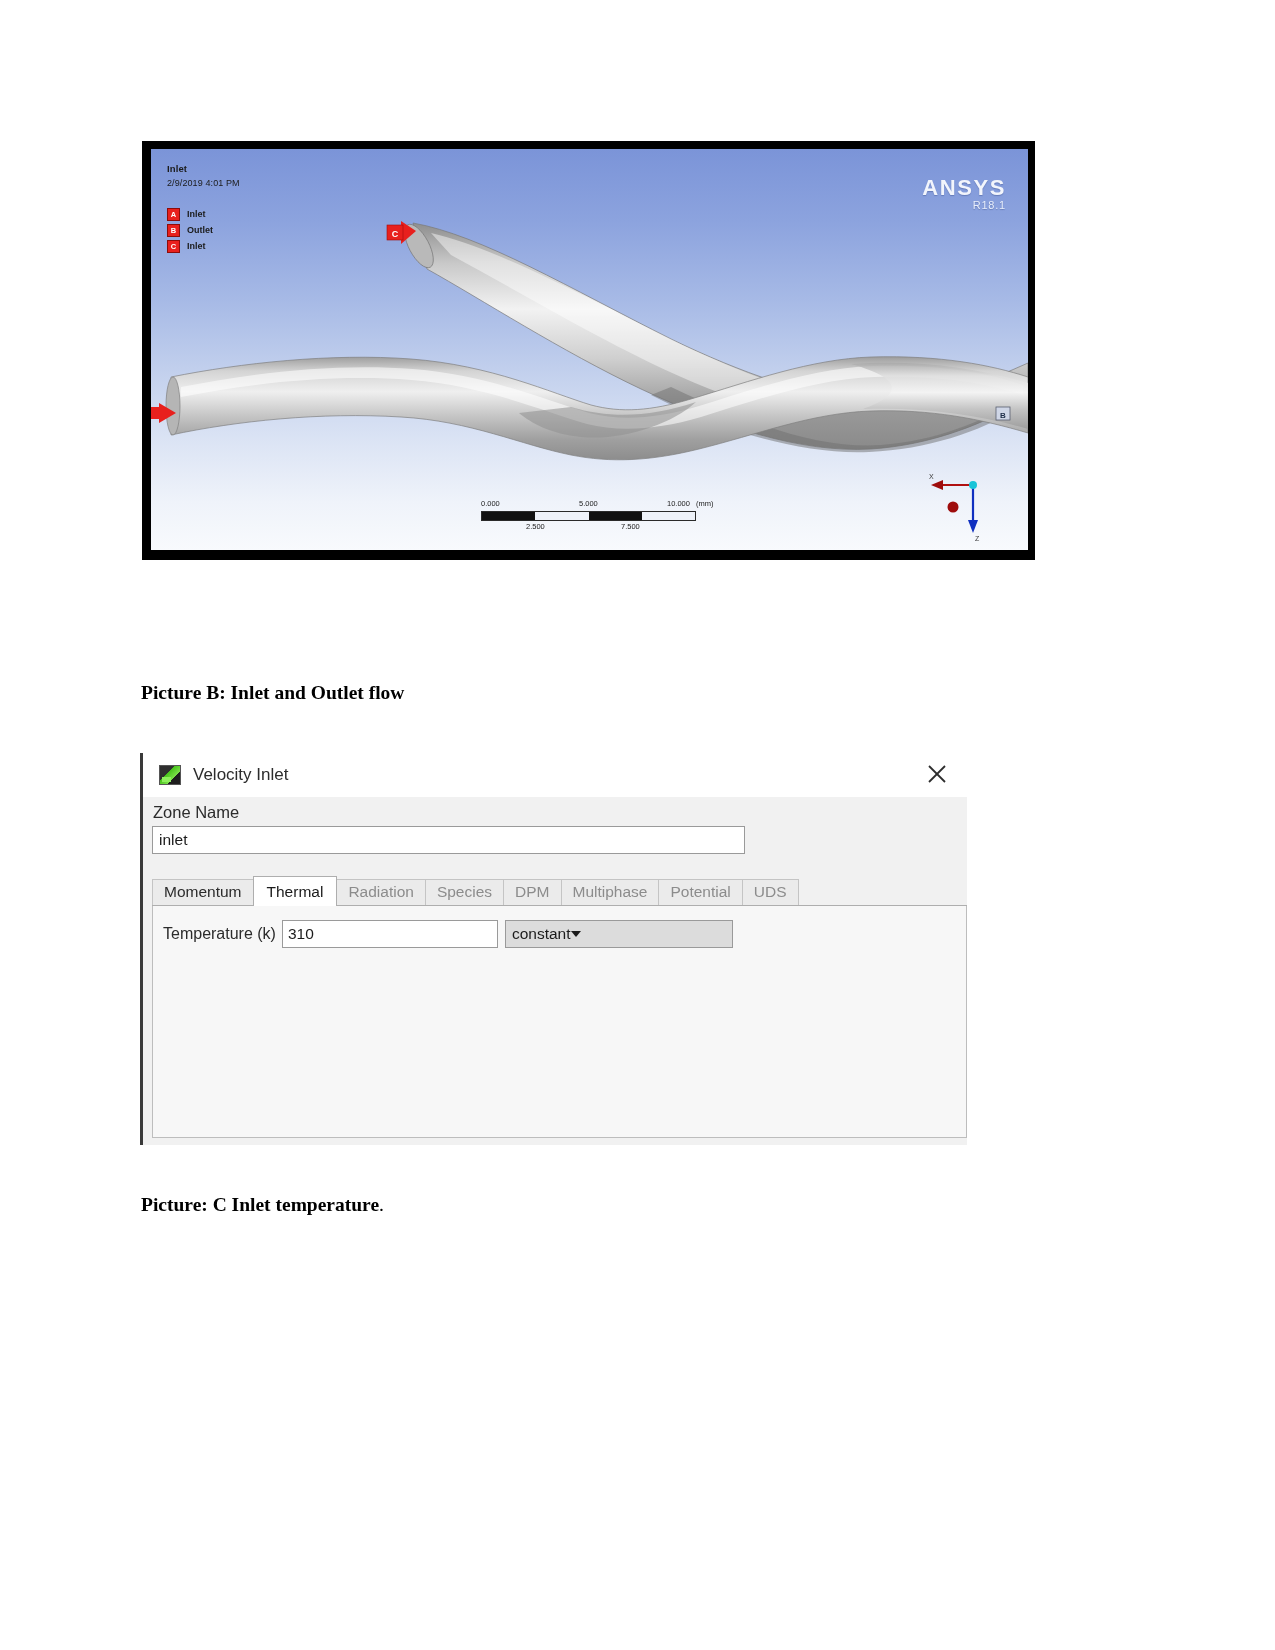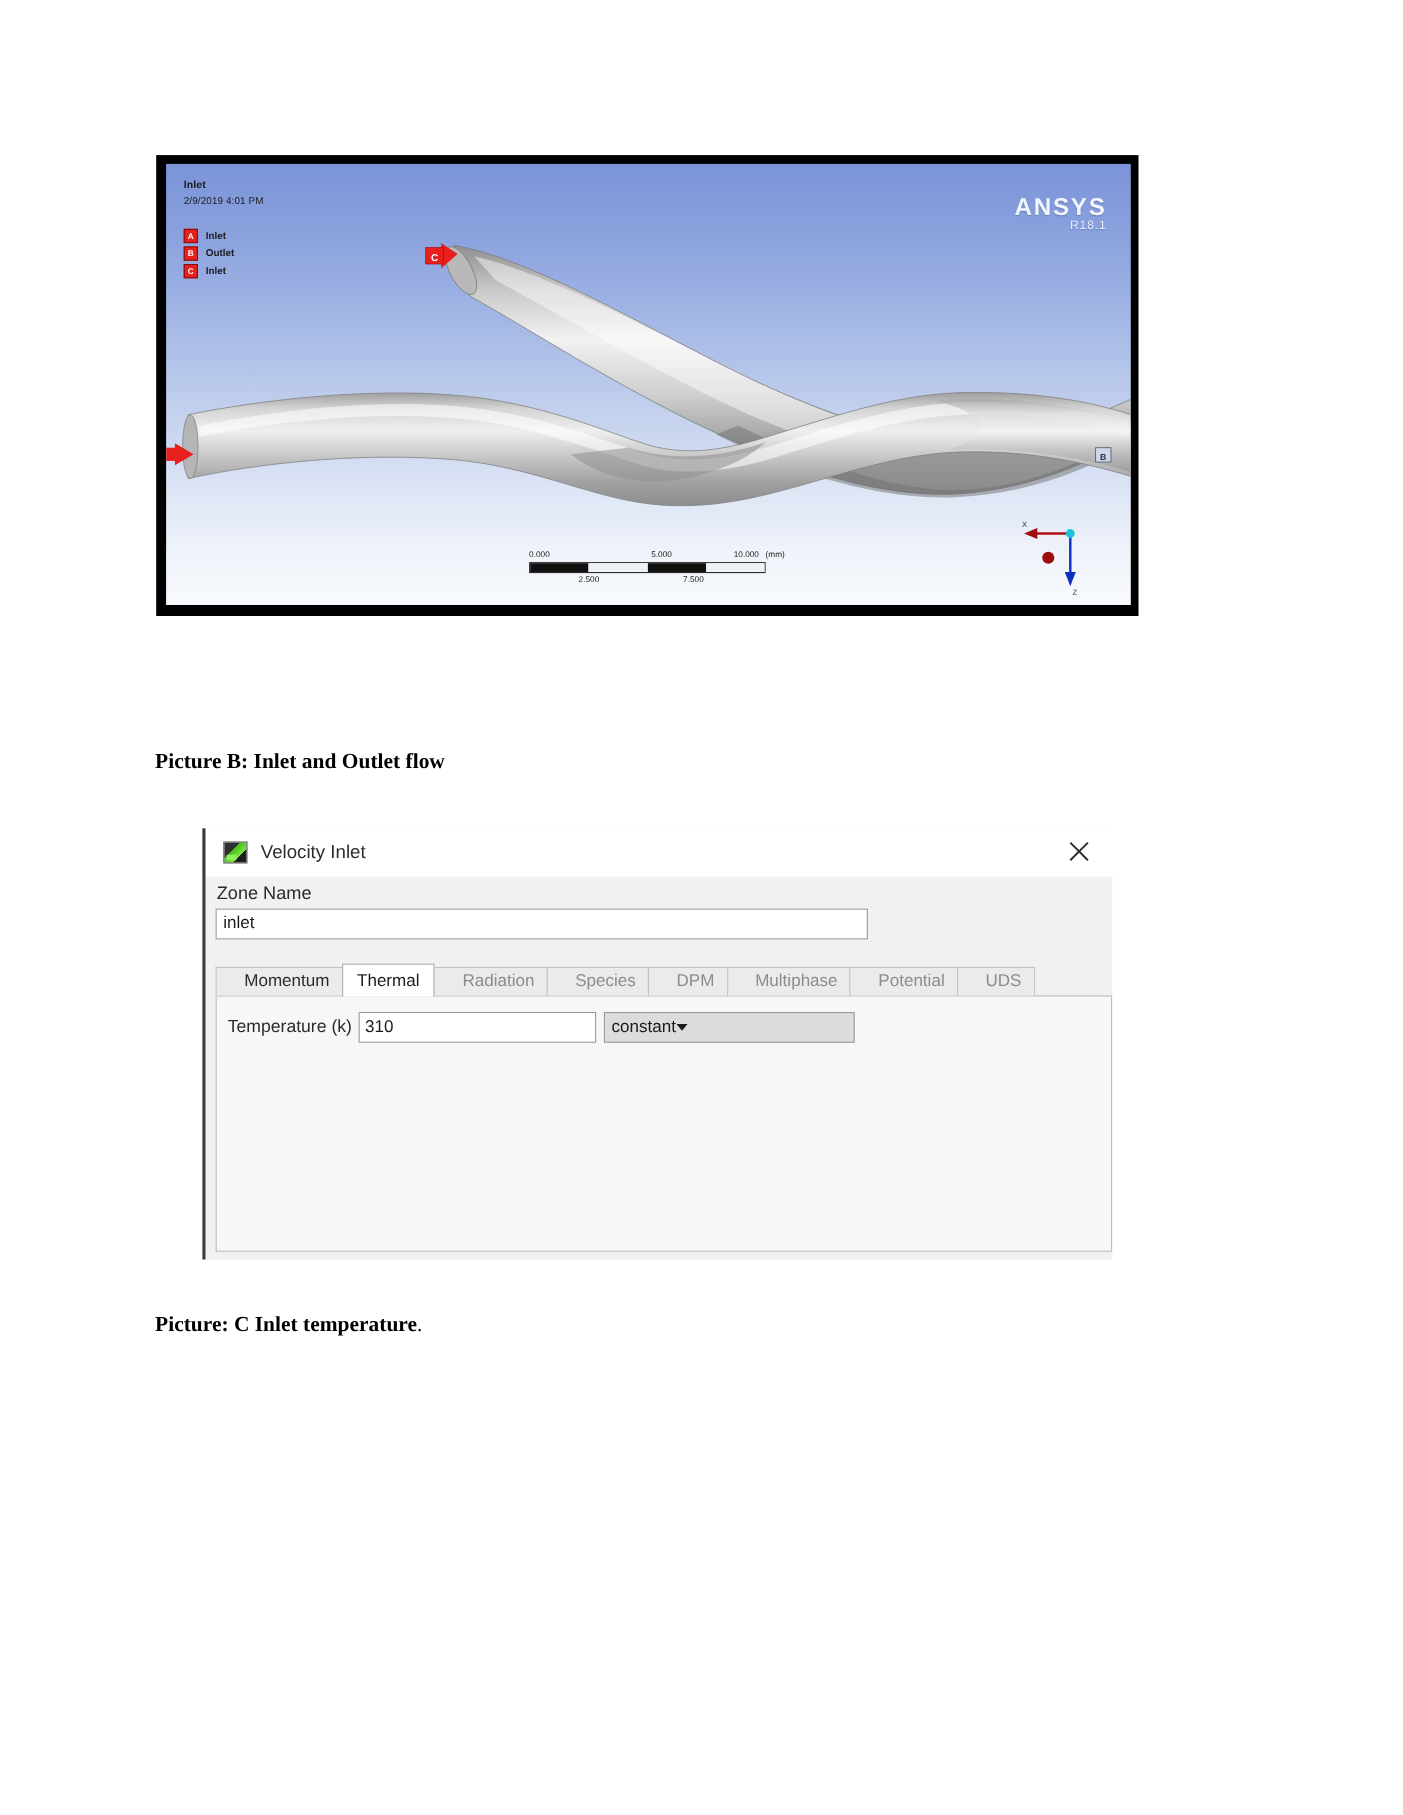--- a/index.html
+++ b/index.html
@@ -178,21 +178,20 @@
   
   .dialog {
     position: absolute;
     left: 140px;
     top: 753px;
     width: 827px;
     height: 392px;
     background: #f4f4f4;
     border-left: 3px solid #3a3a3a;
     box-sizing: border-box;
-    margin-left: 44px;
   }
   .dialog-titlebar {
     position: relative;
     height: 44px;
     background: #ffffff;
     display: flex;
     align-items: center;
     padding-left: 16px;
   }
   .dlg-icon {
@@ -259,21 +258,21 @@
     align-items: flex-end;
     width: 815px;
     border-bottom: 1px solid #aeaeae;
     height: 30px;
     box-sizing: border-box;
   }
   .tab {
     font-family: "Liberation Sans", sans-serif;
     font-size: 15.5px;
     color: #8c8c8c;
-    padding: 3px 11px 5px 25px;
+    padding: 3px 11px 5px 11px;
     background: #ebebeb;
     border: 1px solid #c4c4c4;
     border-bottom: none;
     margin-right: -1px;
     height: 26px;
     box-sizing: border-box;
     line-height: 18px;
     white-space: nowrap;
     cursor: pointer;
   }
@@ -467,21 +466,21 @@
 
       <g>
         <rect x="845" y="258" width="14" height="13" fill="#cfd6e6" stroke="#5a6070" stroke-width="0.8"></rect>
         <text x="852" y="269" font-family="Liberation Sans, sans-serif" font-size="8" fill="#20304a" text-anchor="middle" font-weight="bold">B</text>
       </g>
     </svg>
 
     <div class="scalebar">
       <div class="scale-row-top">
         <span class="scale-lbl" style="left:0">0.000</span>
-        <span class="scale-lbl" style="left:111px">5.000</span>
+        <span class="scale-lbl" style="left:98px">5.000</span>
         <span class="scale-lbl" style="left:186px">10.000</span>
         <span class="scale-unit">(mm)</span>
       </div>
       <div class="scale-bar-strip">
         <div class="seg dark"></div>
         <div class="seg light"></div>
         <div class="seg dark"></div>
         <div class="seg light"></div>
       </div>
       <div class="scale-row-bot">

